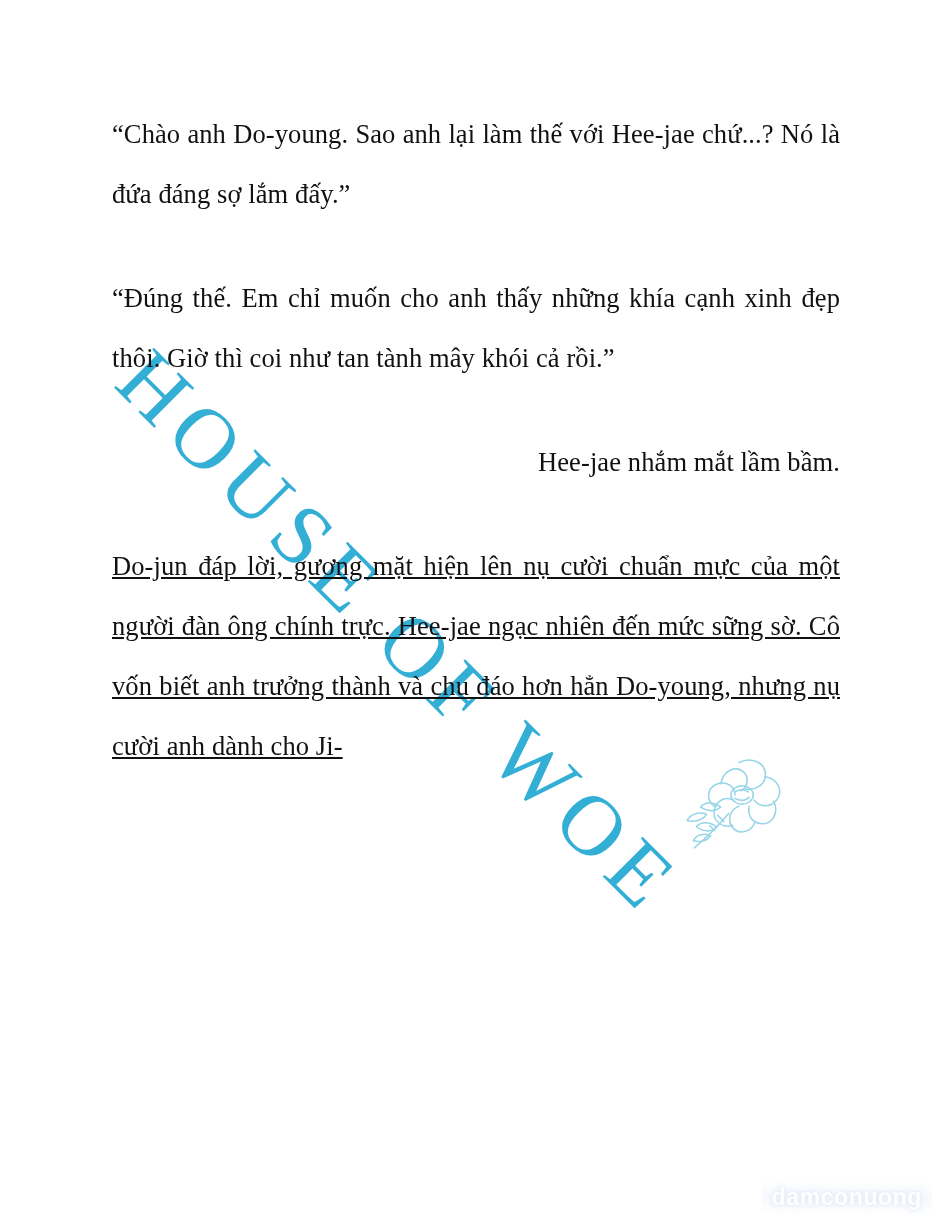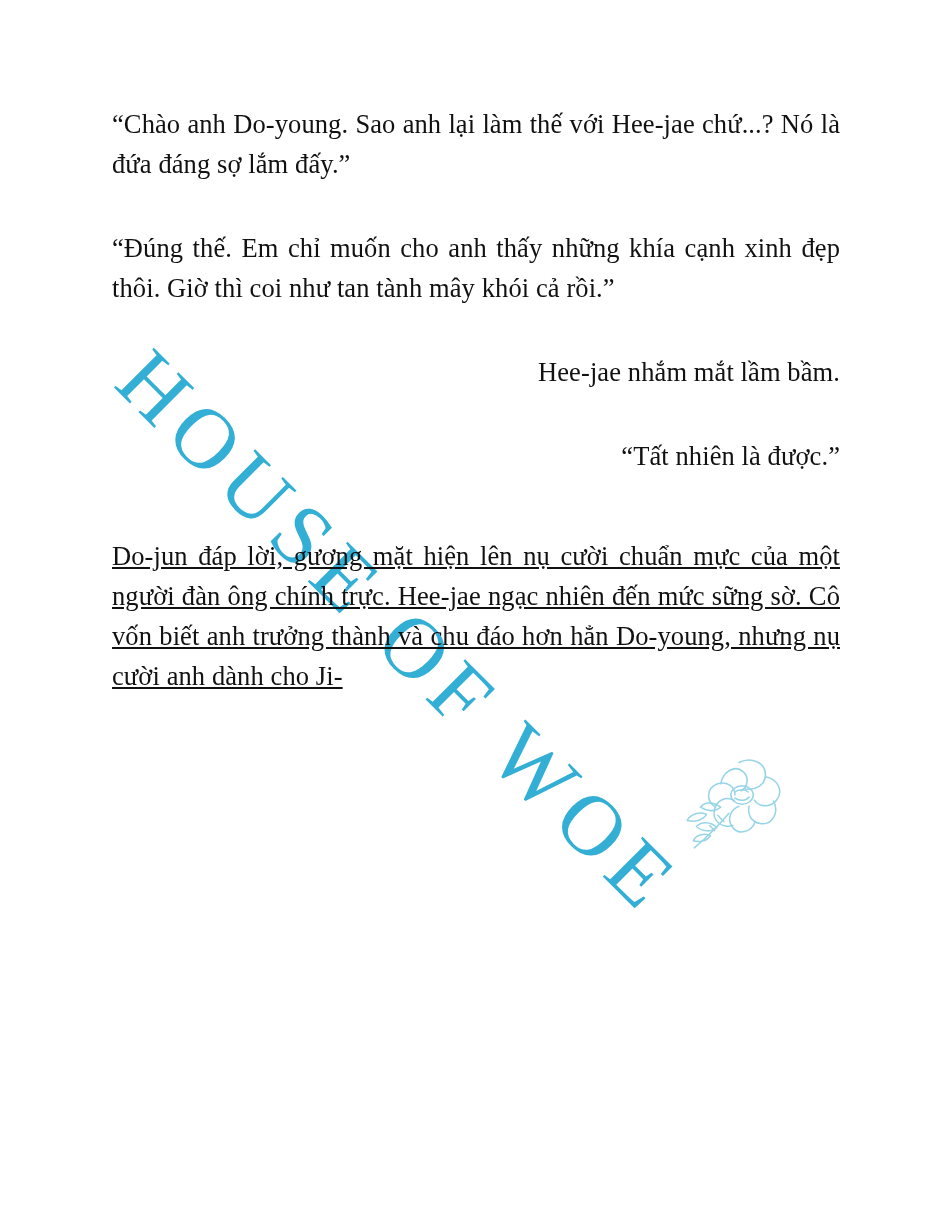--- a/index.html
+++ b/index.html
@@ -23,21 +23,21 @@
     position: absolute;
     left: 112px;
     top: 104px;
     width: 728px;
     z-index: 3;
   }
 
   .para {
     margin: 0 0 44px 0;
     font-size: 26.5px;
-    line-height: 40px;
+    line-height: 60px;
     color: #111111;
     text-align: justify;
     text-justify: inter-word;
     letter-spacing: 0.1px;
   }
 
   
   .para.single {
     text-align: right;
   }
@@ -137,18 +137,18 @@
         <path d="M47 86 L41 80"></path>
         <path d="M38 95 L33 90"></path>
       </g>
     </svg>
   </div>
 
   <div class="text-column">
     <p class="para">“Chào anh Do-young. Sao anh lại làm thế với Hee-jae chứ...? Nó là đứa đáng sợ lắm đấy.”</p>
     <p class="para">“Đúng thế. Em chỉ muốn cho anh thấy những khía cạnh xinh đẹp thôi. Giờ thì coi như tan tành mây khói cả rồi.”</p>
     <p class="para single">Hee-jae nhắm mắt lầm bầm.</p>
-    <p class="para single gap-lg">“Tất nhiên là được.”</p>
     <p class="para last">Do-jun đáp lời, gương mặt hiện lên nụ cười chuẩn mực của một người đàn ông chính trực. Hee-jae ngạc nhiên đến mức sững sờ. Cô vốn biết anh trưởng thành và chu đáo hơn hẳn Do-young, nhưng nụ cười anh dành cho Ji-</p>
   </div>
 
+  <div class="badge">damconuong</div>
 
 </div>
 
 </body></html>

